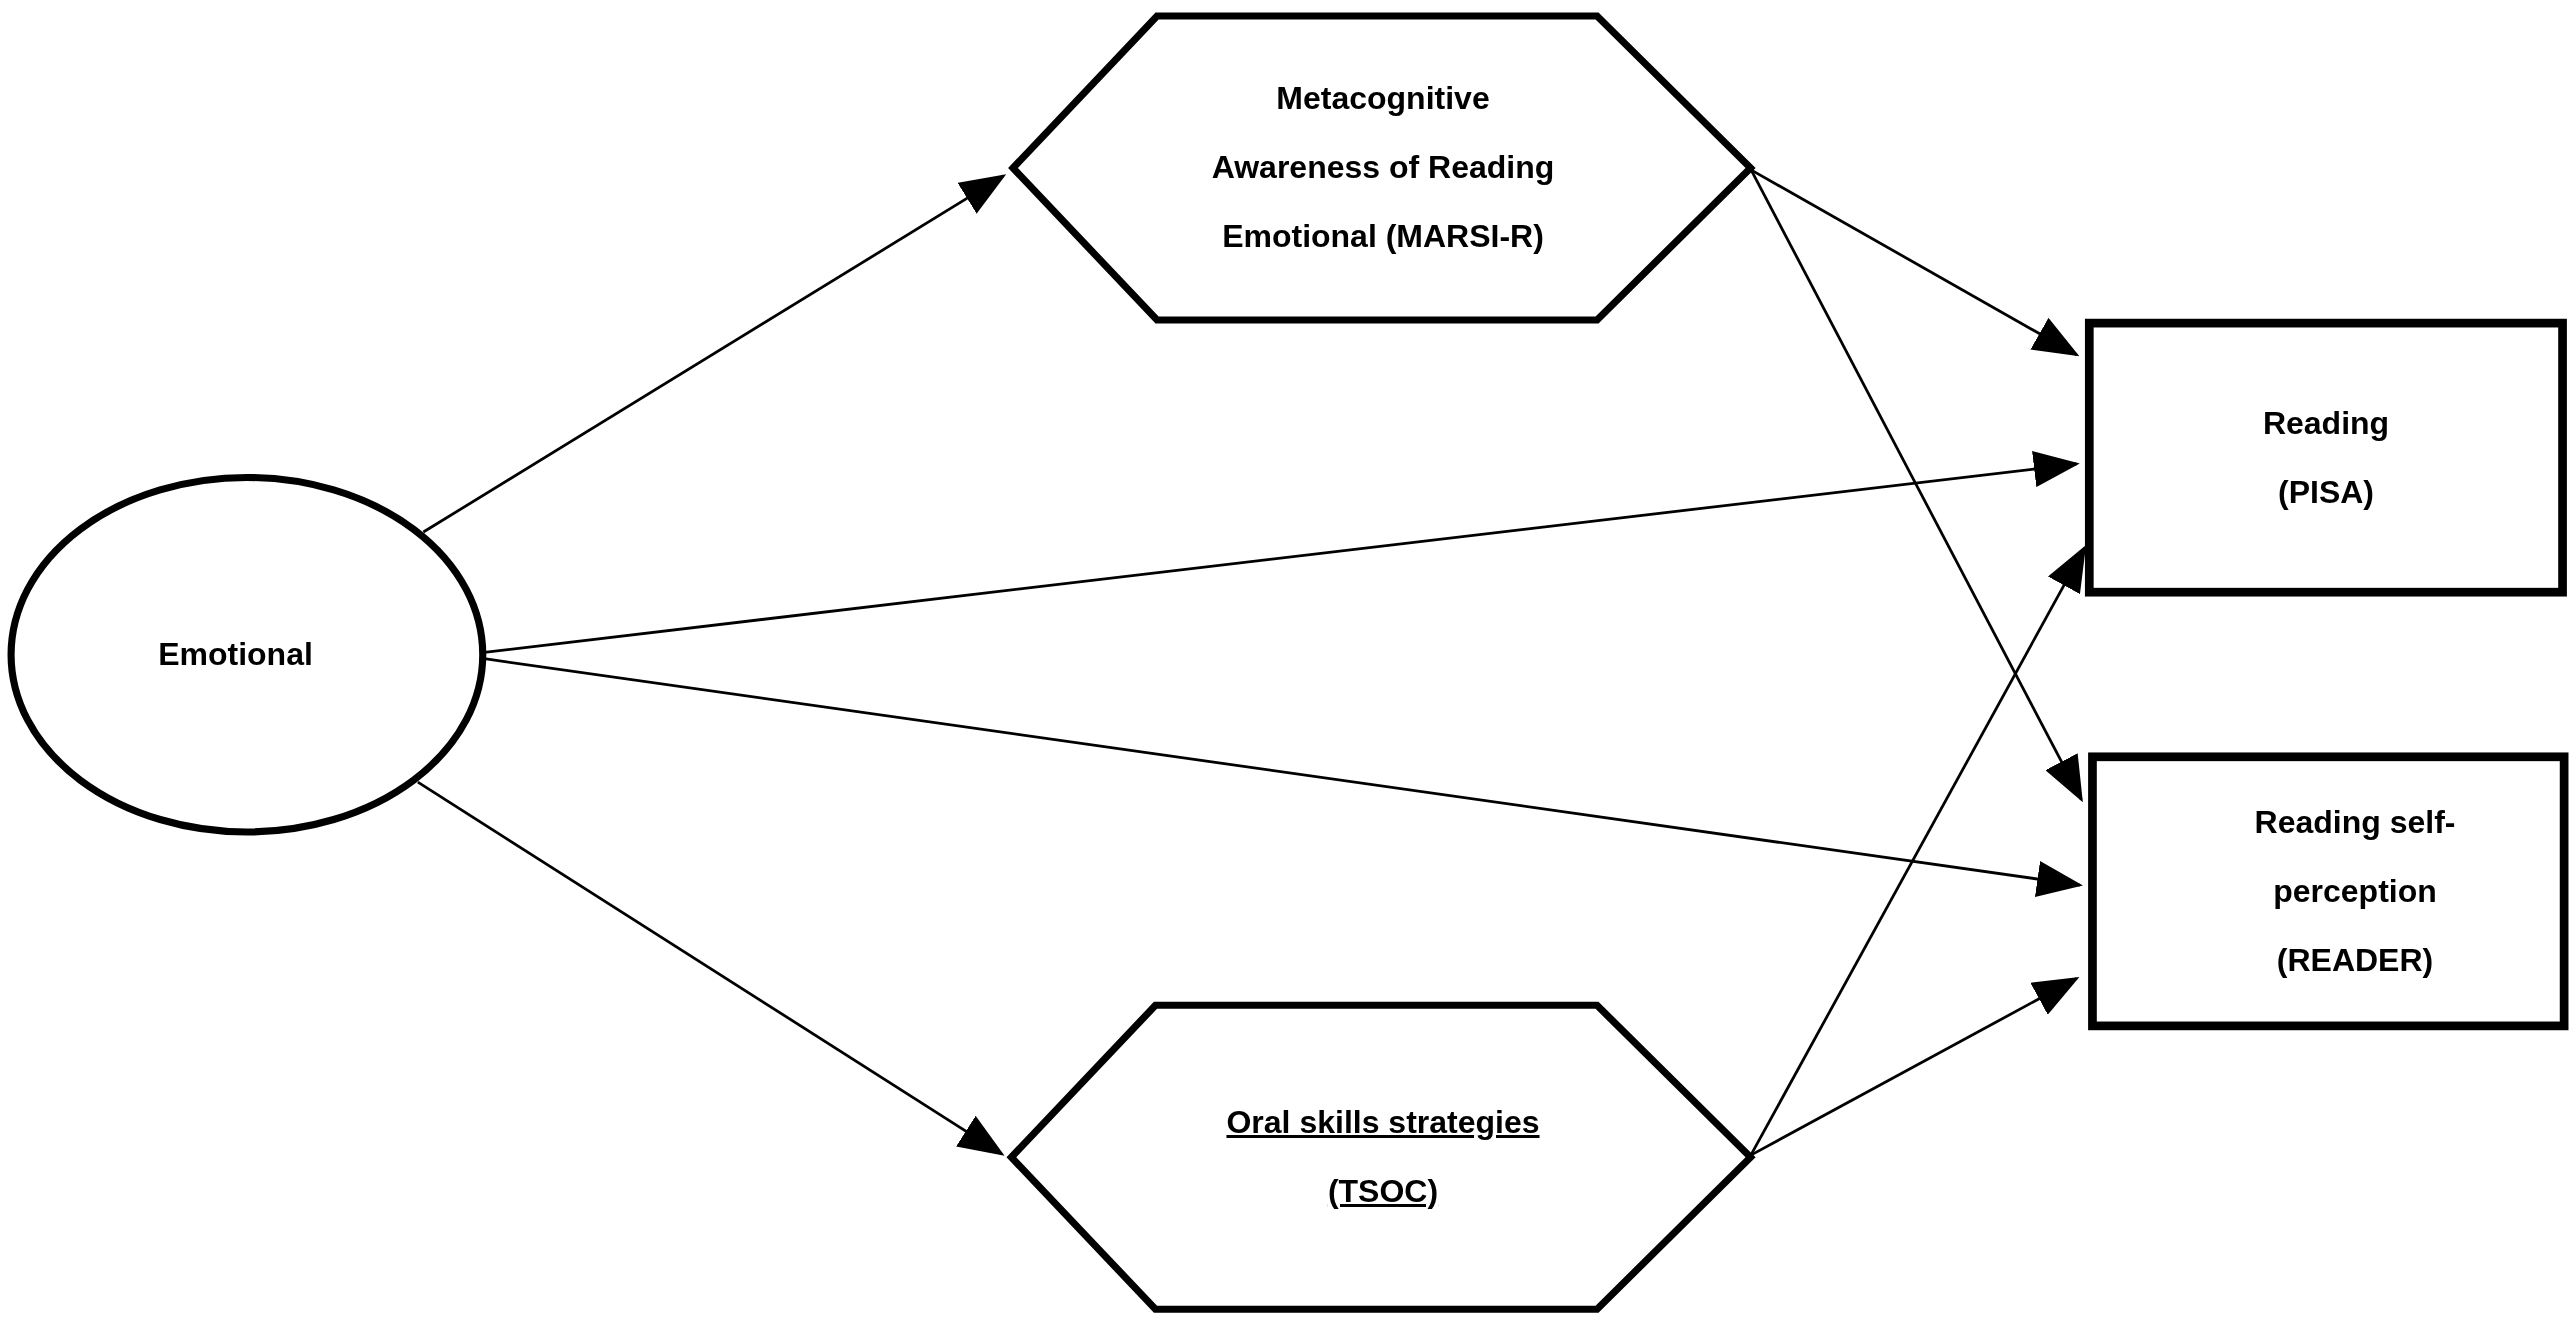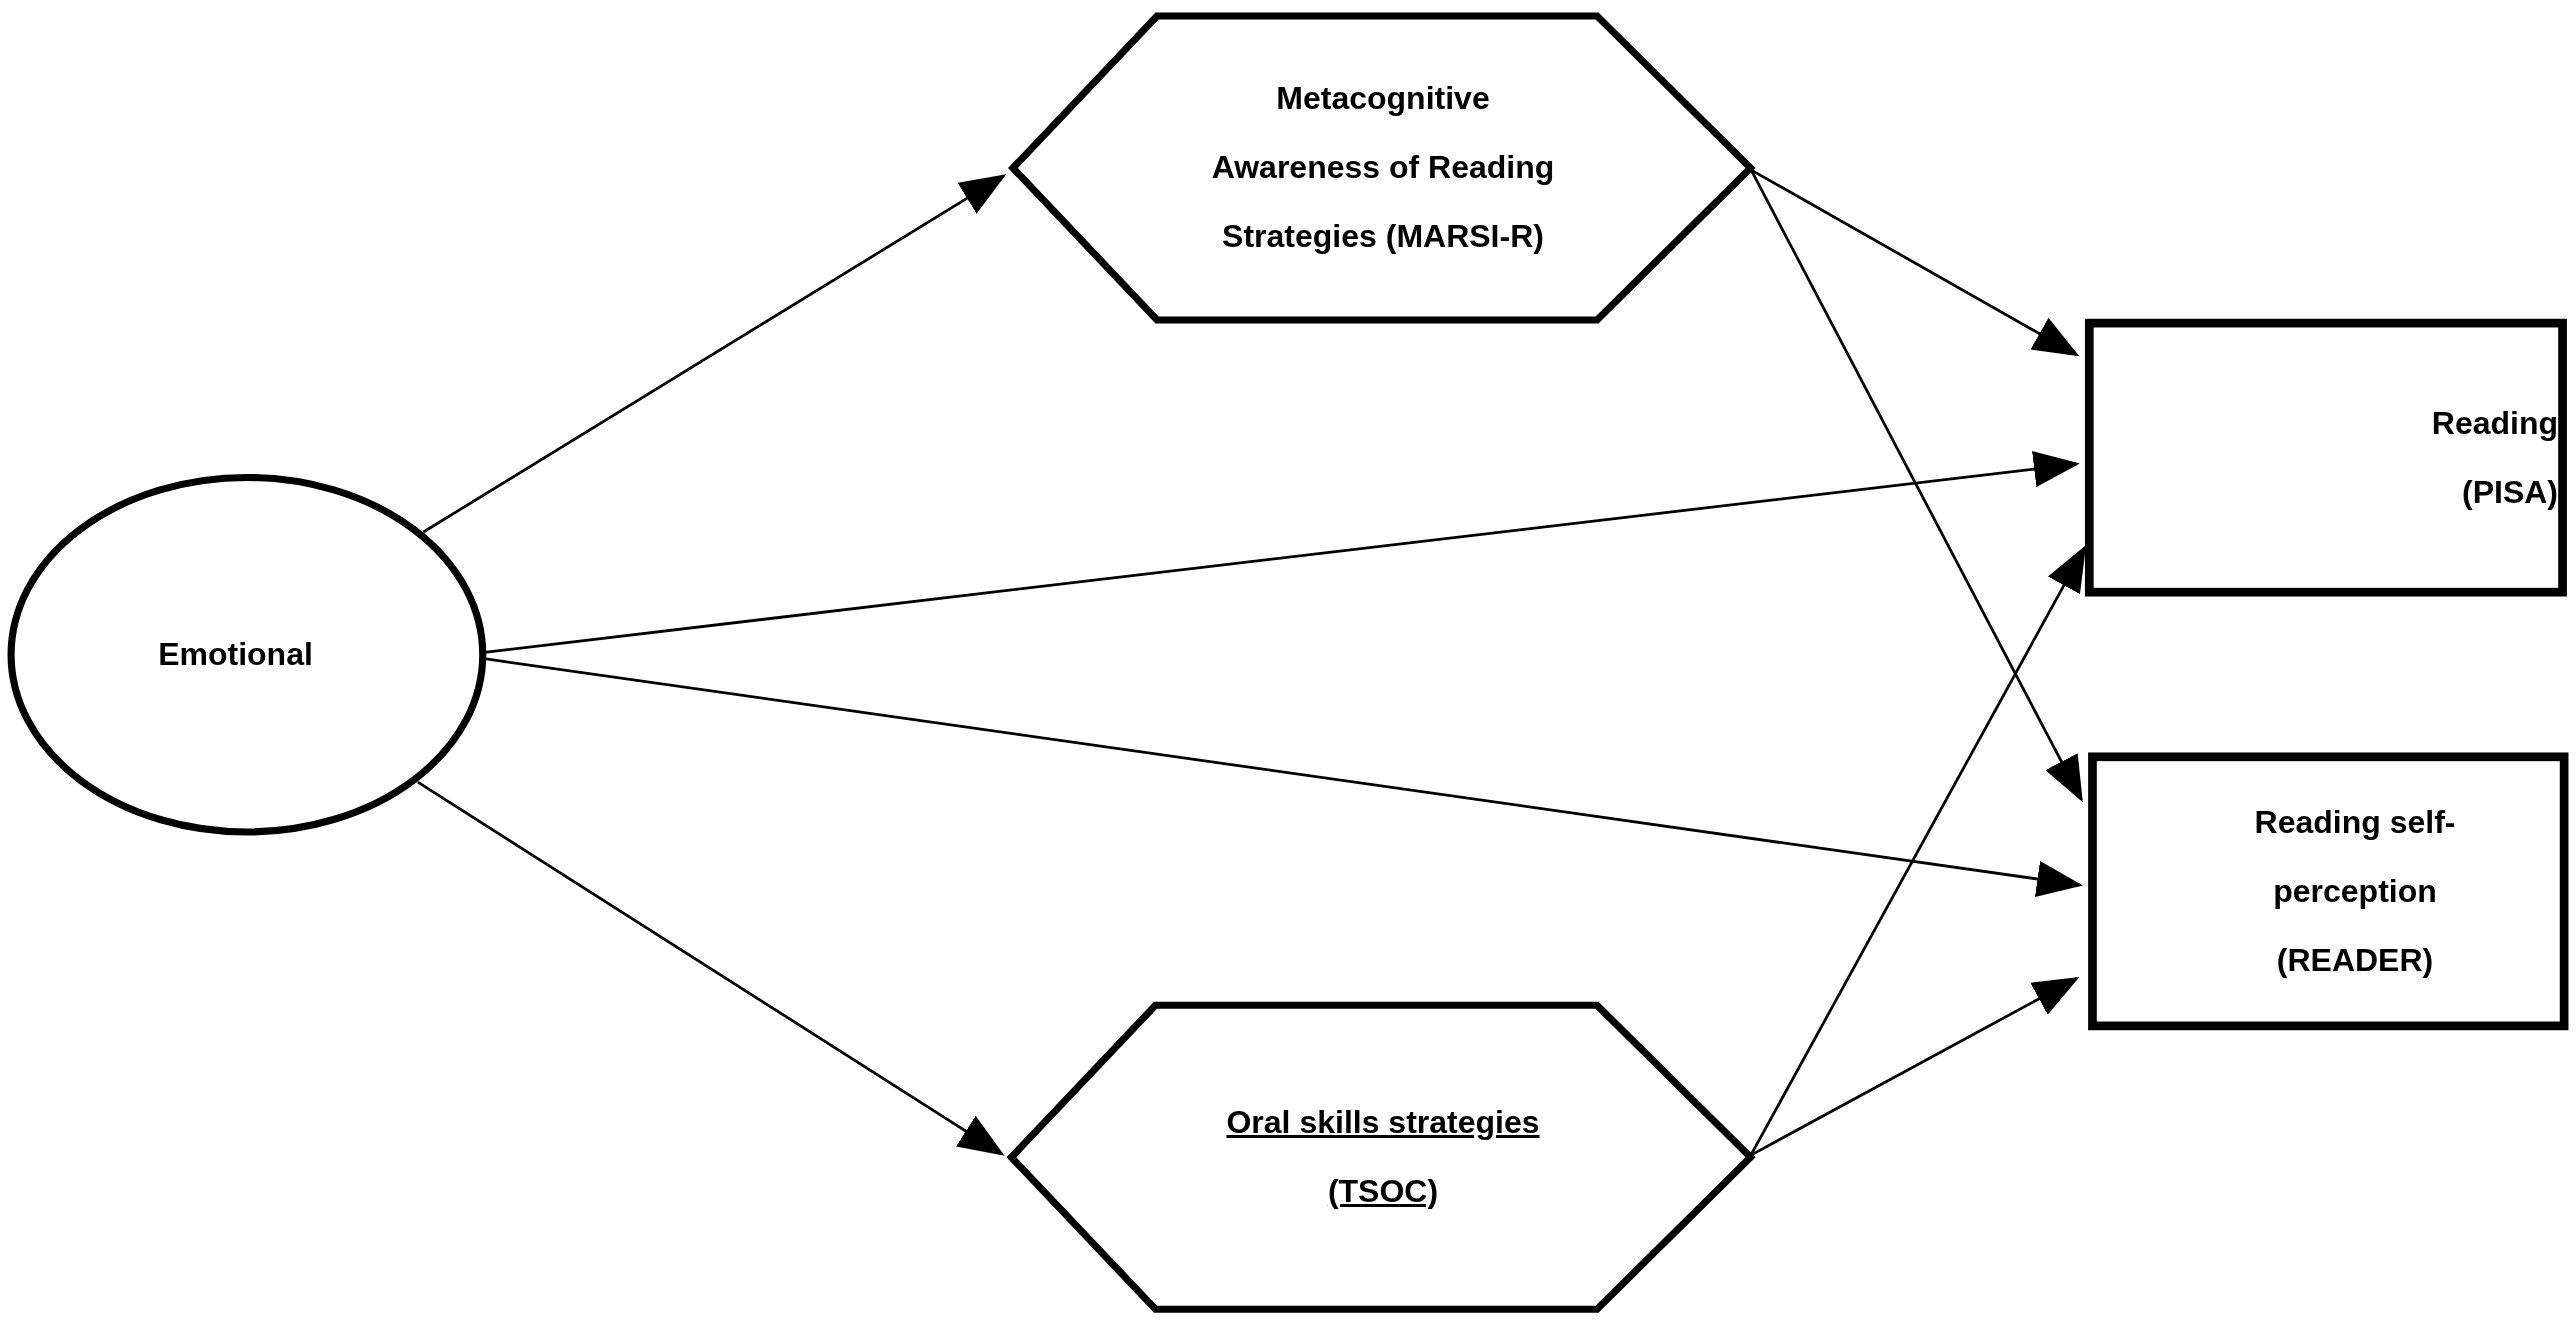--- a/index.html
+++ b/index.html
@@ -73,29 +73,29 @@
     <rect x="2644" y="956" width="596" height="340" fill="#ffffff" stroke="#000000" stroke-width="11"></rect>
   </svg>
 
   <div class="node-label" style="left:6px; top:510px; width:459px; height:288px;">
     <div class="line">Emotional</div>
   </div>
 
   <div class="node-label" style="left:1068px; top:49px; width:630px; height:237px;">
     <div class="line">Metacognitive</div>
     <div class="line">Awareness of Reading</div>
-    <div class="line">Strategies (MARSI-R)</div>
+    <div class="line">Emotional (MARSI-R)</div>
   </div>
 
   <div class="node-label" style="left:1068px; top:1029px; width:630px; height:256px;text-decoration:underline;">
     <div class="line">Oral skills strategies</div>
     <div class="line">(TSOC)</div>
   </div>
 
-  <div class="node-label" style="left:2094px; top:326px; width:464px; height:263px;align-items:flex-end;">
+  <div class="node-label" style="left:2094px; top:326px; width:464px; height:263px;">
     <div class="line">Reading</div>
     <div class="line">(PISA)</div>
   </div>
 
   <div class="node-label" style="left:2097px; top:760px; width:462px; height:263px;margin-left:27px;">
     <div class="line">Reading self-</div>
     <div class="line">perception</div>
     <div class="line">(READER)</div>
   </div>
 

